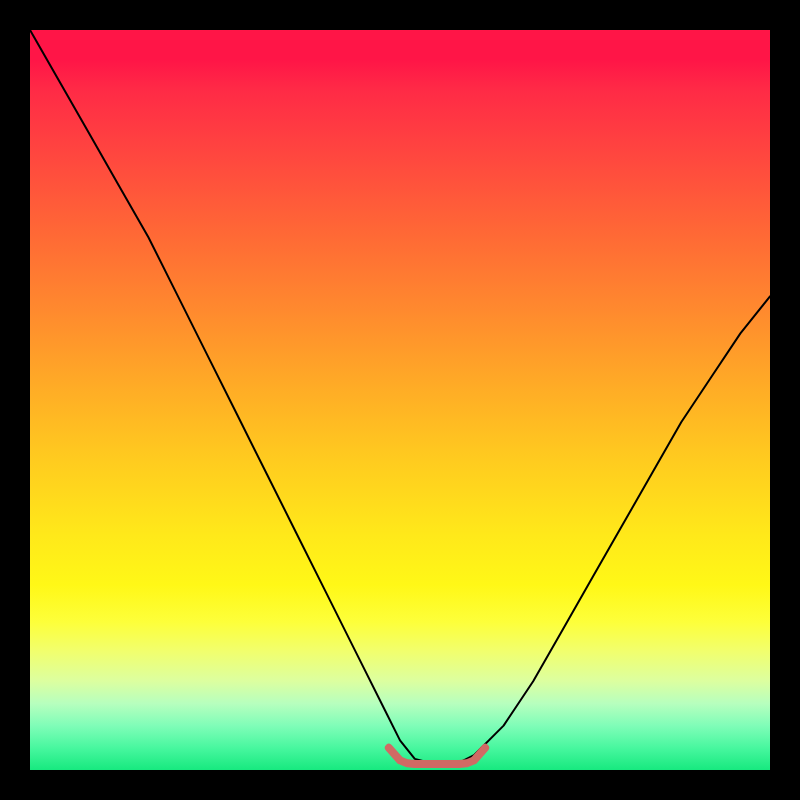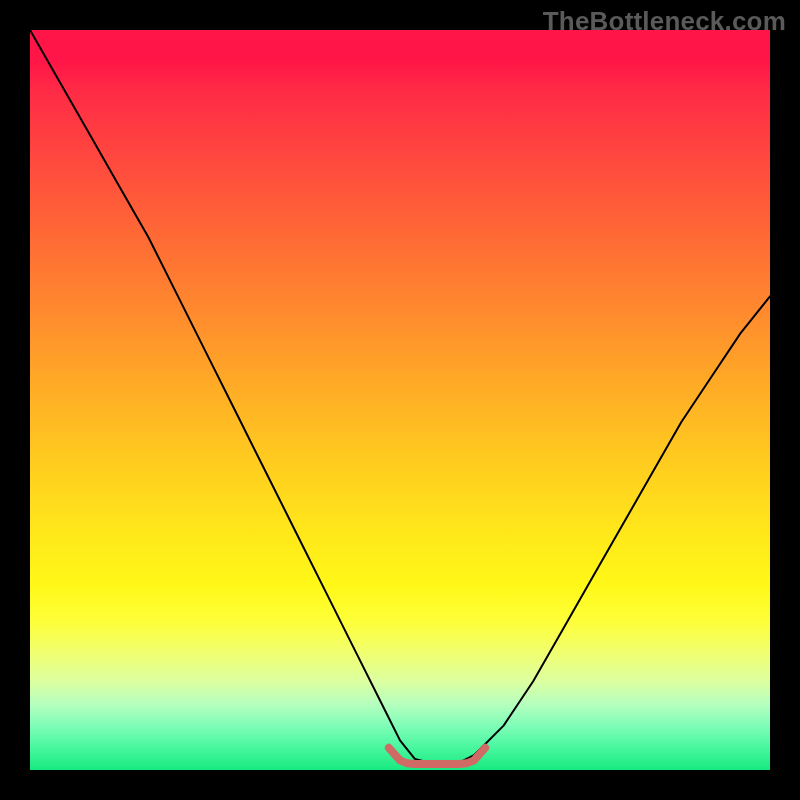--- a/index.html
+++ b/index.html
@@ -67,21 +67,20 @@
   .curve path {
     fill: none;
     stroke-linecap: round;
     stroke-linejoin: round;
   }
 </style>
 </head>
 <body>
 
 <div class="frame">
-  <div class="watermark">TheBottleneck.com</div>
 
   <div class="plot">
     <div class="gradient"></div>
     <svg class="curve" viewBox="0 0 740 740" preserveAspectRatio="none">
       <path id="path-main" d="M0.00 0.00 L29.60 51.80 L59.20 103.60 L88.80 155.40 L118.40 207.20 L148.00 266.40 L177.60 325.60 L207.20 384.80 L236.80 444.00 L266.40 503.20 L296.00 562.40 L325.60 621.60 L355.20 680.80 L370.00 710.40 L384.80 728.90 L399.60 732.60 L414.40 732.60 L429.20 732.60 L444.00 725.20 L473.60 695.60 L503.20 651.20 L532.80 599.40 L562.40 547.60 L592.00 495.80 L621.60 444.00 L651.20 392.20 L680.80 347.80 L710.40 303.40 L740.00 266.40 " stroke="#000000" stroke-width="2"></path>
       <path id="path-zone" d="M358.90 717.80 L370.00 730.38 L377.40 733.34 L384.80 734.08 L399.60 734.08 L414.40 734.08 L429.20 734.08 L436.60 733.34 L444.00 730.38 L455.10 717.80 " stroke="#d06a64" stroke-width="8"></path>
     </svg>
   </div>
 </div>
 

